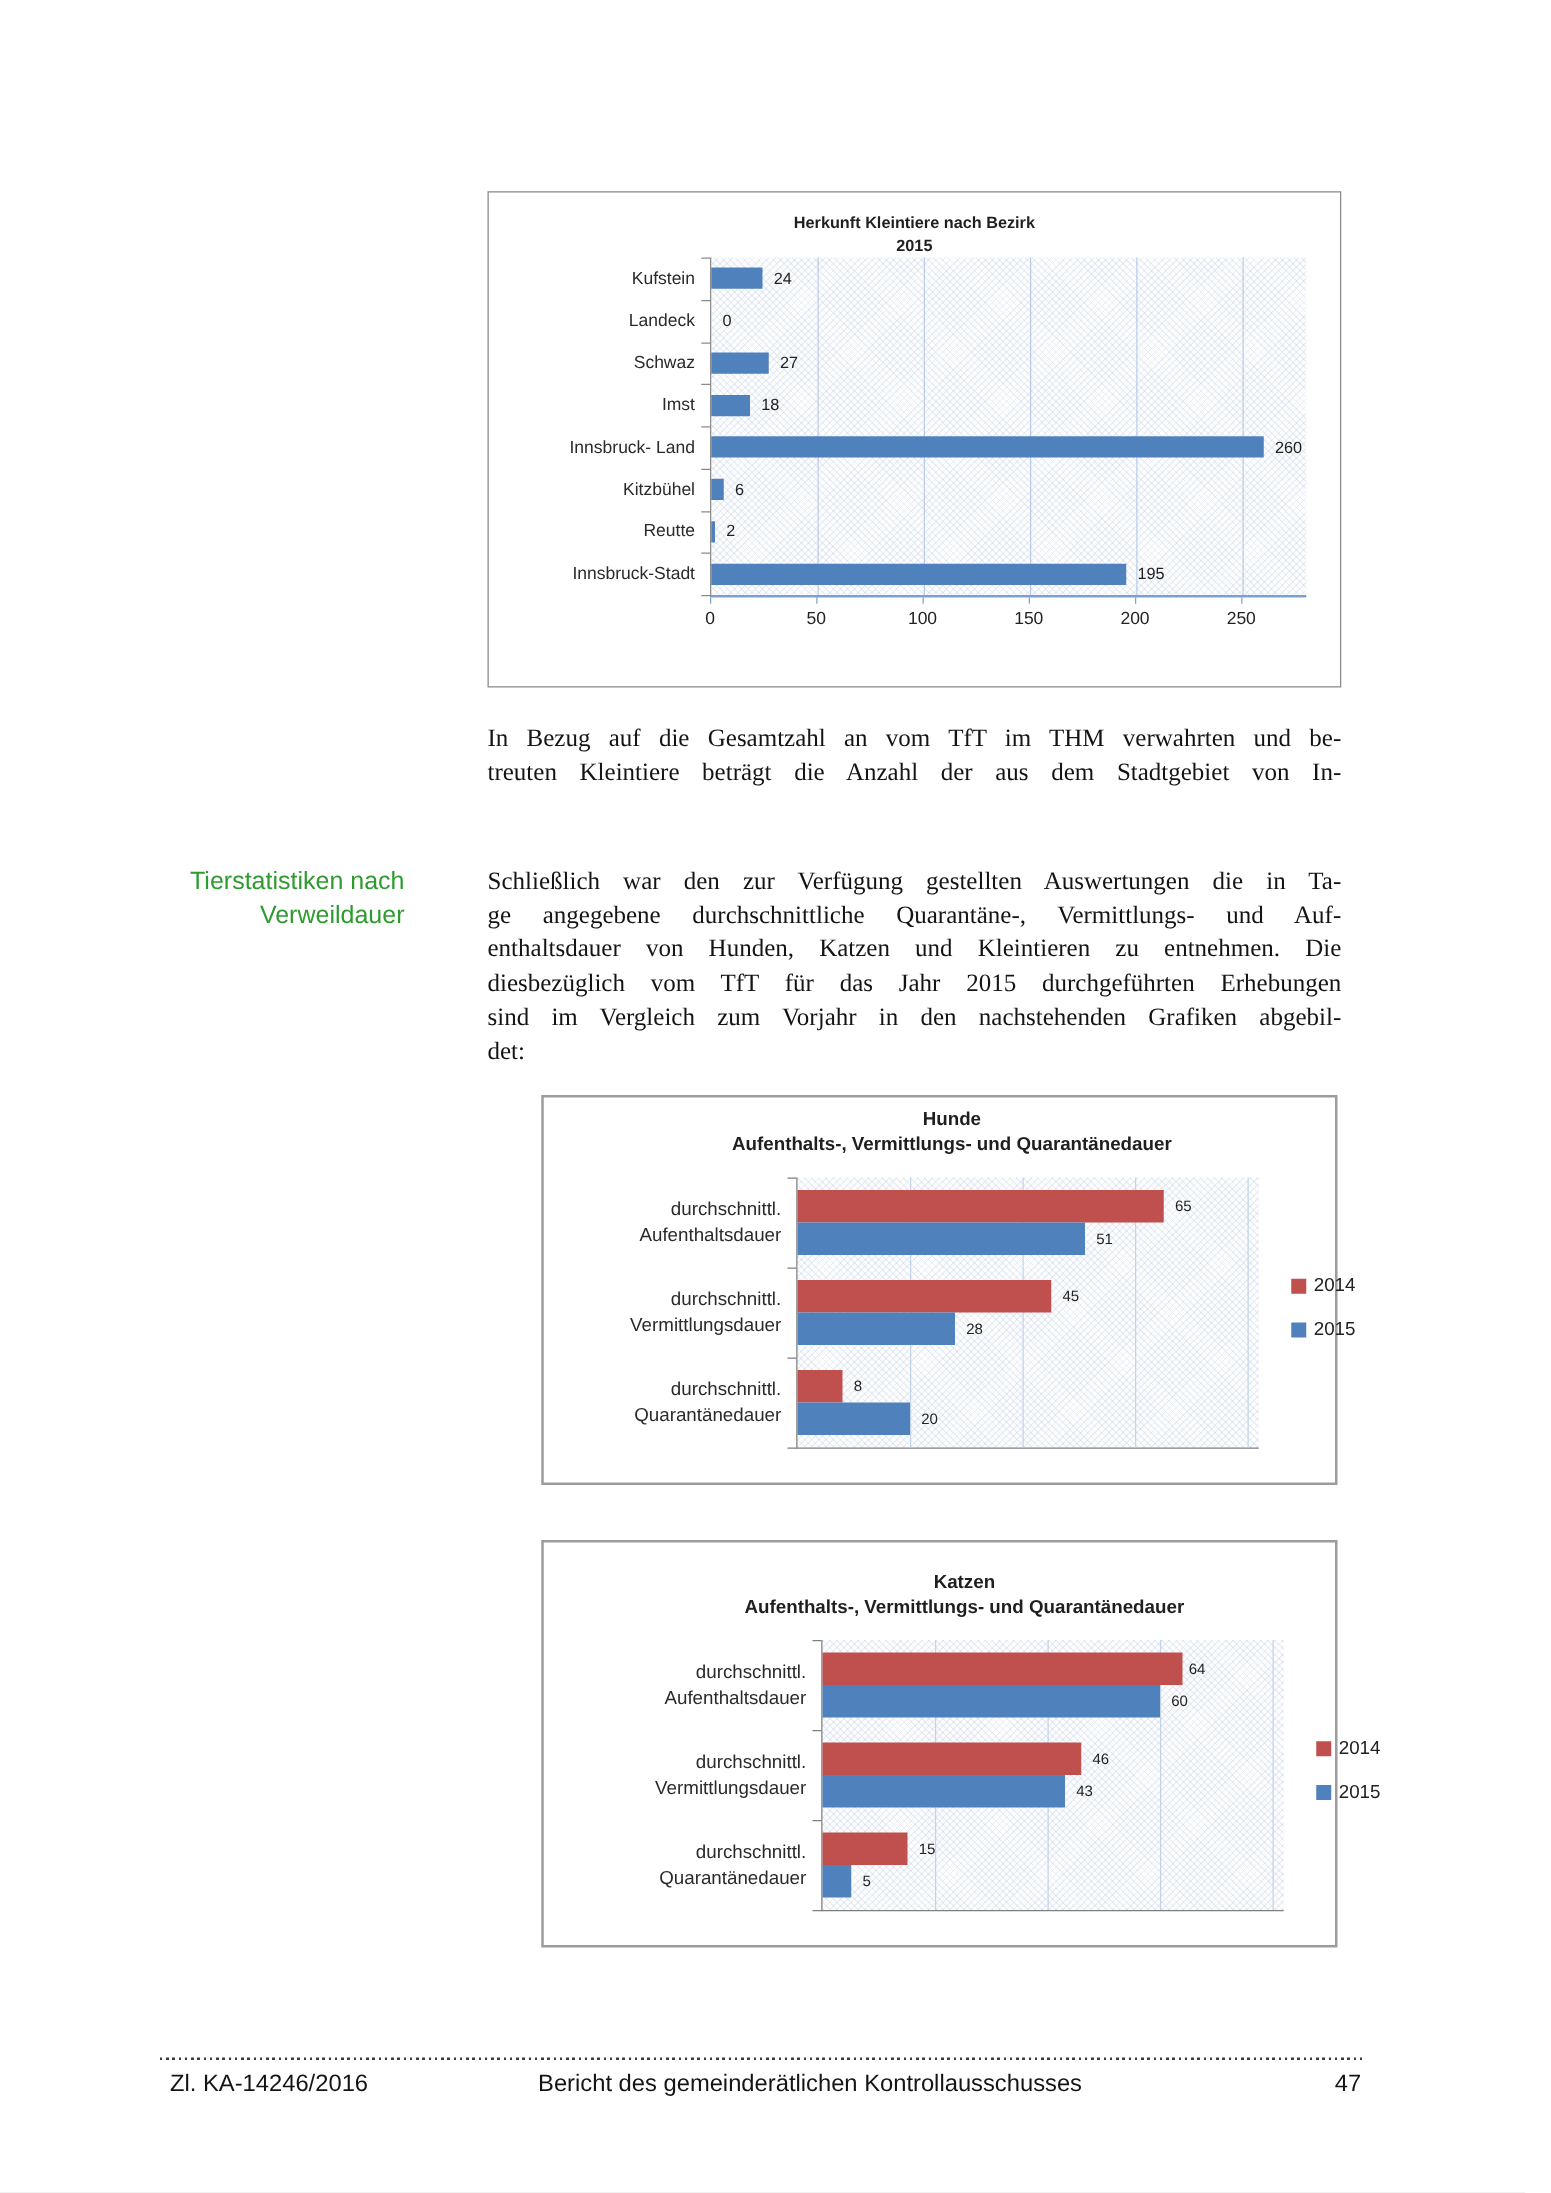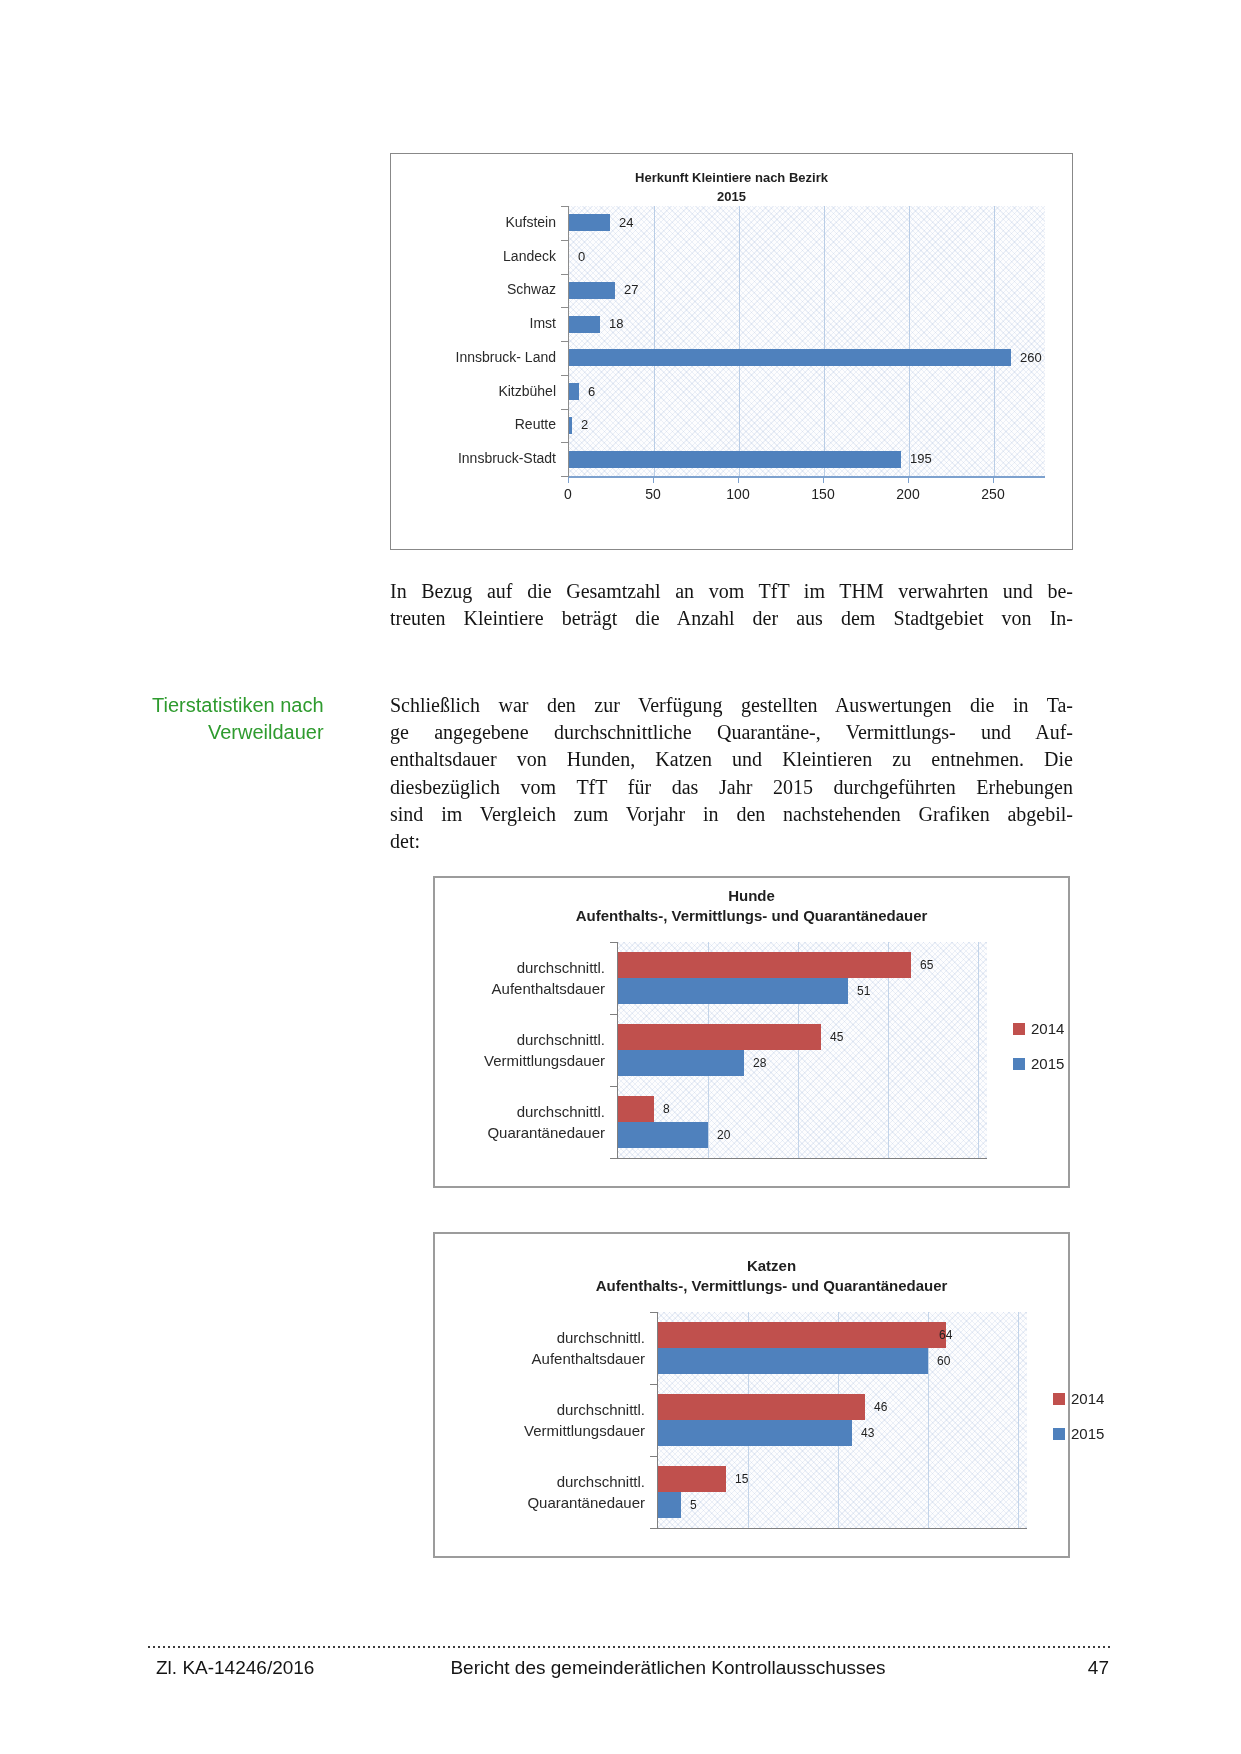--- a/index.html
+++ b/index.html
@@ -8,21 +8,21 @@
 
   
   .chartbox{position:absolute;background:#fff;box-sizing:border-box;text-align:center;}
   .c1box{border:1px solid #888;}
   .c23box{border:2px solid #9c9c9c;}
   .ctitle{font-weight:bold;color:#1f1f1f;}
   .c1box .ctitle{font-size:13px;line-height:19px;}
   .c23box .ctitle{font-size:15px;line-height:20px;}
   .c1box{padding-top:14px;}
   .c1box .cbody{height:300px;}
-  .c2box{padding-top:8px;}
+  .c2box{padding-top:8px;padding-left:20px;}
   .c2box .cbody{margin-top:16px;height:240px;}
   .c3box{padding-top:22px;padding-left:40px;}
   .c3box .cbody{margin-top:16px;height:240px;}
   .cbody{position:relative;text-align:left;}
 
   .plot{position:absolute;box-sizing:content-box;
         background:
           repeating-linear-gradient(45deg, rgba(110,145,200,0.13) 0 1px, transparent 1px 4px),
           repeating-linear-gradient(135deg, rgba(110,145,200,0.13) 0 1px, transparent 1px 4px),
           #fdfdfe;}
@@ -194,21 +194,21 @@
           <div class="gridline" style="left: 90px; height: 216px; background: rgb(195, 212, 233);"></div>
           <div class="gridline" style="left: 180px; height: 216px; background: rgb(195, 212, 233);"></div>
           <div class="gridline" style="left: 270px; height: 216px; background: rgb(195, 212, 233);"></div>
           <div class="gridline" style="left: 360px; height: 216px; background: rgb(195, 212, 233);"></div>
         </div>
         <div class="catlabel" style="left: 0px; top: 15px; width: 170px; font-size: 15px; line-height: 21px;">
           <div>durchschnittl.</div>
           <div>Aufenthaltsdauer</div>
         </div>
         <div class="bar" style="left: 183px; top: 10px; width: 288px; height: 26px; background: rgb(192, 80, 77);"></div>
-        <div class="vallabel" style="left: 464px; top: 16px; font-size: 12px;">64</div>
+        <div class="vallabel" style="left: 476px; top: 16px; font-size: 12px;">64</div>
         <div class="bar" style="left: 183px; top: 36px; width: 270px; height: 26px; background: rgb(79, 129, 189);"></div>
         <div class="vallabel" style="left: 462px; top: 42px; font-size: 12px;">60</div>
         <div class="stub" style="left: 175px; top: 0px; width: 7px; height: 1px; background: rgb(127, 127, 127);"></div>
         <div class="catlabel" style="left: 0px; top: 87px; width: 170px; font-size: 15px; line-height: 21px;">
           <div>durchschnittl.</div>
           <div>Vermittlungsdauer</div>
         </div>
         <div class="bar" style="left: 183px; top: 82px; width: 207px; height: 26px; background: rgb(192, 80, 77);"></div>
         <div class="vallabel" style="left: 399px; top: 88px; font-size: 12px;">46</div>
         <div class="bar" style="left: 183px; top: 108px; width: 194px; height: 26px; background: rgb(79, 129, 189);"></div>
@@ -230,21 +230,21 @@
             <div>2014</div>
           </div>
           <div class="legend-item">
             <div class="legend-swatch" style="background: rgb(79, 129, 189);"></div>
             <div>2015</div>
           </div>
         </div>
       </div>
   </section>
 
-  <div class="footer" style="left:148px;top:1646px;width:963px;height:40px;">
+  <div class="footer" style="left:128px;top:1646px;width:963px;height:40px;">
     <div class="footer-line"></div>
     <div class="footer-text">
       <span class="footer-left">Zl. KA-14246/2016</span>
       <span class="footer-center">Bericht des gemeinderätlichen Kontrollausschusses</span>
       <span class="footer-right">47</span>
     </div>
   </div>
 
 </div>
 

